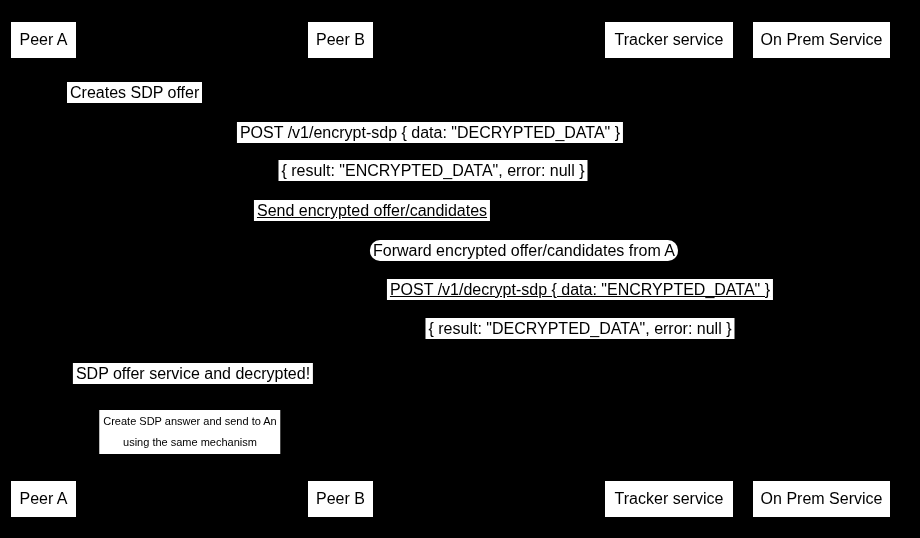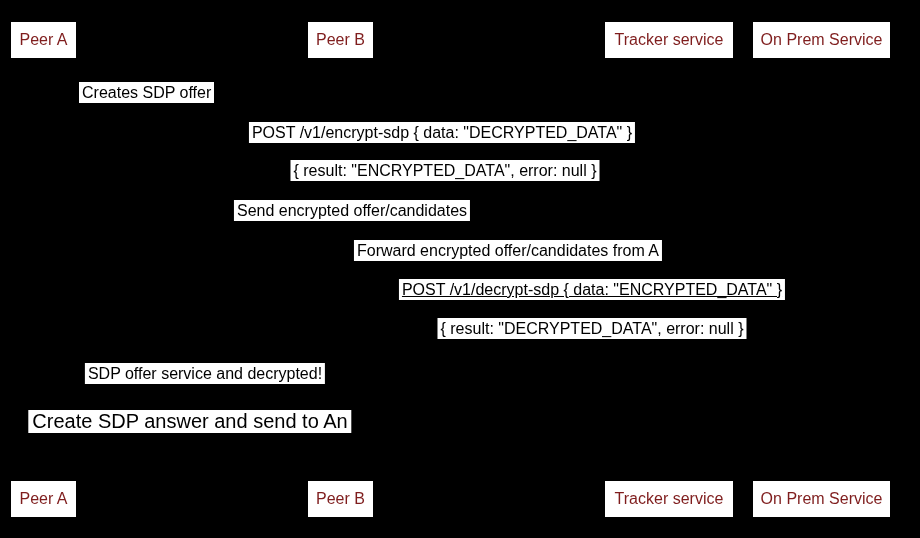--- a/index.html
+++ b/index.html
@@ -15,47 +15,46 @@
     overflow: hidden;
   }
   .diagram {
     position: absolute;
     inset: 0;
   }
   .actor {
     position: absolute;
     height: 36px;
     background: #ffffff;
-    color: #7f1d1d;
+    color: #000000;
     font-size: 16px;
     display: flex;
     align-items: center;
     justify-content: center;
     white-space: nowrap;
     box-sizing: border-box;
   }
   .msg {
     position: absolute;
     height: 21px;
     line-height: 21px;
     background: #ffffff;
     color: #000000;
     font-size: 16px;
     padding: 0 3px;
     white-space: nowrap;
-    margin-left: 12px;
   }
   .msg.centered {
     transform: translateX(-50%);
   }
   .note {
     position: absolute;
     background: #ffffff;
     color: #000000;
-    font-size: 20px;
+    font-size: 11px;
     line-height: 21px;
     text-align: center;
     padding: 1px 4px;
     transform: translateX(-50%);
     white-space: nowrap;
   }
 </style>
 </head>
 <body>
 
@@ -65,32 +64,33 @@
   <div class="actor" style="left:308px; top:22px; width:65px;">Peer B</div>
   <div class="actor" style="left:605px; top:22px; width:128px;">Tracker service</div>
   <div class="actor" style="left:753px; top:22px; width:137px;">On Prem Service</div>
 
   <div class="msg" style="left:67px; top:82px;">Creates SDP offer</div>
 
   <div class="msg centered" style="left:430px; top:122px;text-align:right;">POST /v1/encrypt-sdp { data: "DECRYPTED_DATA" }</div>
 
   <div class="msg centered" style="left:433px; top:160px;">{ result: "ENCRYPTED_DATA", error: null }</div>
 
-  <div class="msg centered" style="left:340px; top:200px;">Send encrypted offer/candidates</div>
+  <div class="msg centered" style="left:372px; top:200px;text-decoration:underline;">Send encrypted offer/candidates</div>
 
-  <div class="msg centered" style="left:496px; top:240px;">Forward encrypted offer/candidates from A</div>
+  <div class="msg centered" style="left:524px; top:240px;border-radius:10px;">Forward encrypted offer/candidates from A</div>
 
   <div class="msg centered" style="left:580px; top:279px;text-decoration:underline;">POST /v1/decrypt-sdp { data: "ENCRYPTED_DATA" }</div>
 
   <div class="msg centered" style="left:580px; top:318px;">{ result: "DECRYPTED_DATA", error: null }</div>
 
   <div class="msg centered" style="left:193px; top:363px;">SDP offer service and decrypted!</div>
 
   <div class="note" style="left:190px; top:410px;">
     <div>Create SDP answer and send to An</div>
+    <div>using the same mechanism</div>
   </div>
 
   <div class="actor" style="left:11px; top:481px; width:65px;">Peer A</div>
   <div class="actor" style="left:308px; top:481px; width:65px;">Peer B</div>
   <div class="actor" style="left:605px; top:481px; width:128px;">Tracker service</div>
   <div class="actor" style="left:753px; top:481px; width:137px;">On Prem Service</div>
 
 </div>
 
 </body></html>

